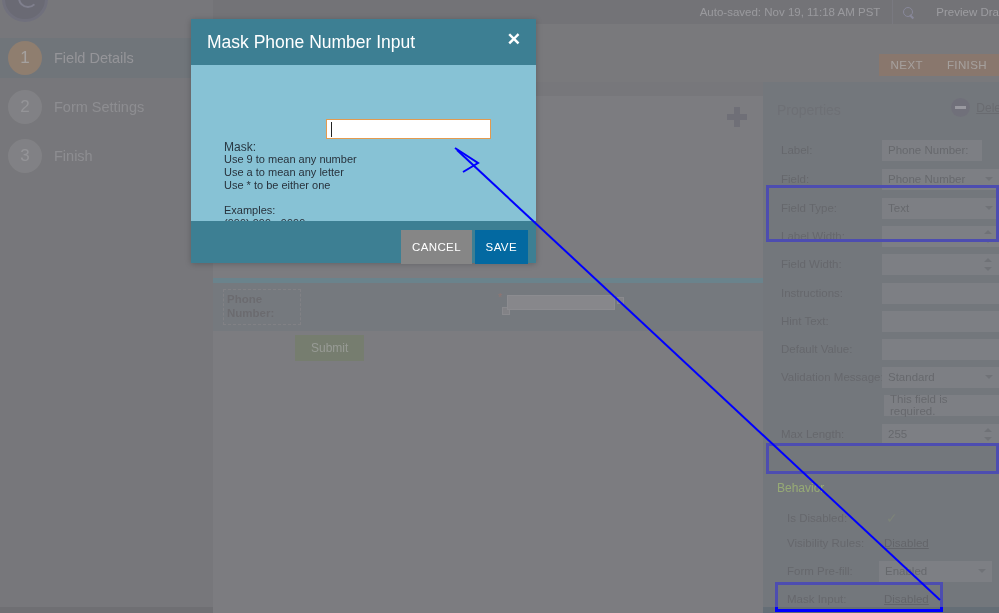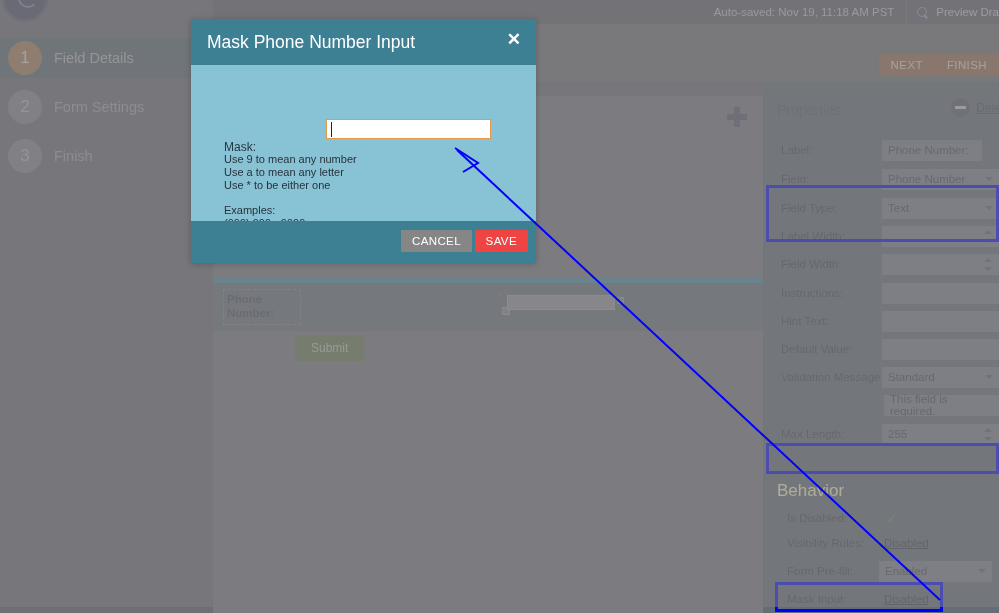--- a/index.html
+++ b/index.html
@@ -18,21 +18,21 @@
   
   .topbar {
     position: absolute; left: 0; top: 0; width: 999px; height: 24px;
     background: #64646a;
     display: flex; align-items: center; justify-content: flex-end;
     color: #d9d9dd; font-size: 11.5px;
   }
   .autosave { padding-right: 12px; white-space: nowrap; color: #c9c9ce; }
   .topbar-sep { width: 1px; height: 24px; background: #757580; }
   .preview-link {
-    display: flex; align-items: center; gap: 8px;
+    display: flex; align-items: center; gap: 22px;
     padding-left: 10px; color: #cfcfd4; white-space: nowrap;
   }
   .mag { width: 11px; height: 11px; position: relative; flex: none; }
   .mag::before {
     content: ""; position: absolute; left: 0; top: 0;
     width: 8px; height: 8px; border: 1.5px solid #9b9bc4; border-radius: 50%;
   }
   .mag::after {
     content: ""; position: absolute; left: 7px; top: 7px;
     width: 5px; height: 1.5px; background: #9b9bc4; transform: rotate(45deg);
@@ -193,21 +193,21 @@
   .spin::before { top: 0; border-bottom: 4px solid #5c636b; }
   .spin::after  { bottom: 0; border-top: 4px solid #5c636b; }
   .plink {
     position: absolute; left: 121px; color: #3c4148;
     text-decoration: underline; cursor: pointer;
   }
   .check {
     position: absolute; left: 123px; font-size: 14px; color: #7d8e6e;
   }
   .section-head {
-    position: absolute; left: 14px; font-size: 17px; color: #fef9c3;
+    position: absolute; left: 14px; font-size: 12px; color: #bef264;
   }
 
   
   .anno {
     position: absolute; border: 3px solid #0000ff; pointer-events: none;
   }
 
   
   .overlay {
     position: absolute; inset: 0; background: rgba(125,125,128,0.62);
@@ -251,25 +251,25 @@
   }
   .examples {
     position: absolute; left: 33px; top: 139px; font-size: 11px;
     line-height: 13px; color: #28323c;
   }
   .modal-foot {
     height: 42px; background: #3d7f93; position: relative;
   }
   .mbtn {
     position: absolute; top: 9px; border: none; color: #fff;
-    font-size: 11.5px; padding: 5px 11px; letter-spacing: .4px;
+    font-size: 11.5px; padding: 11px 11px; letter-spacing: .4px;
     font-family: "Liberation Sans", sans-serif; cursor: pointer;
   }
   .mbtn.cancel { right: 64px; background: #868686; }
-  .mbtn.save   { right: 8px;  background: #ef4444; }
+  .mbtn.save   { right: 8px;  background: #0369a1; }
 
   
   .arrow-svg { position: absolute; inset: 0; pointer-events: none; }
 </style>
 </head>
 <body>
 
 <div id="app">
 
   <div class="app-base">

